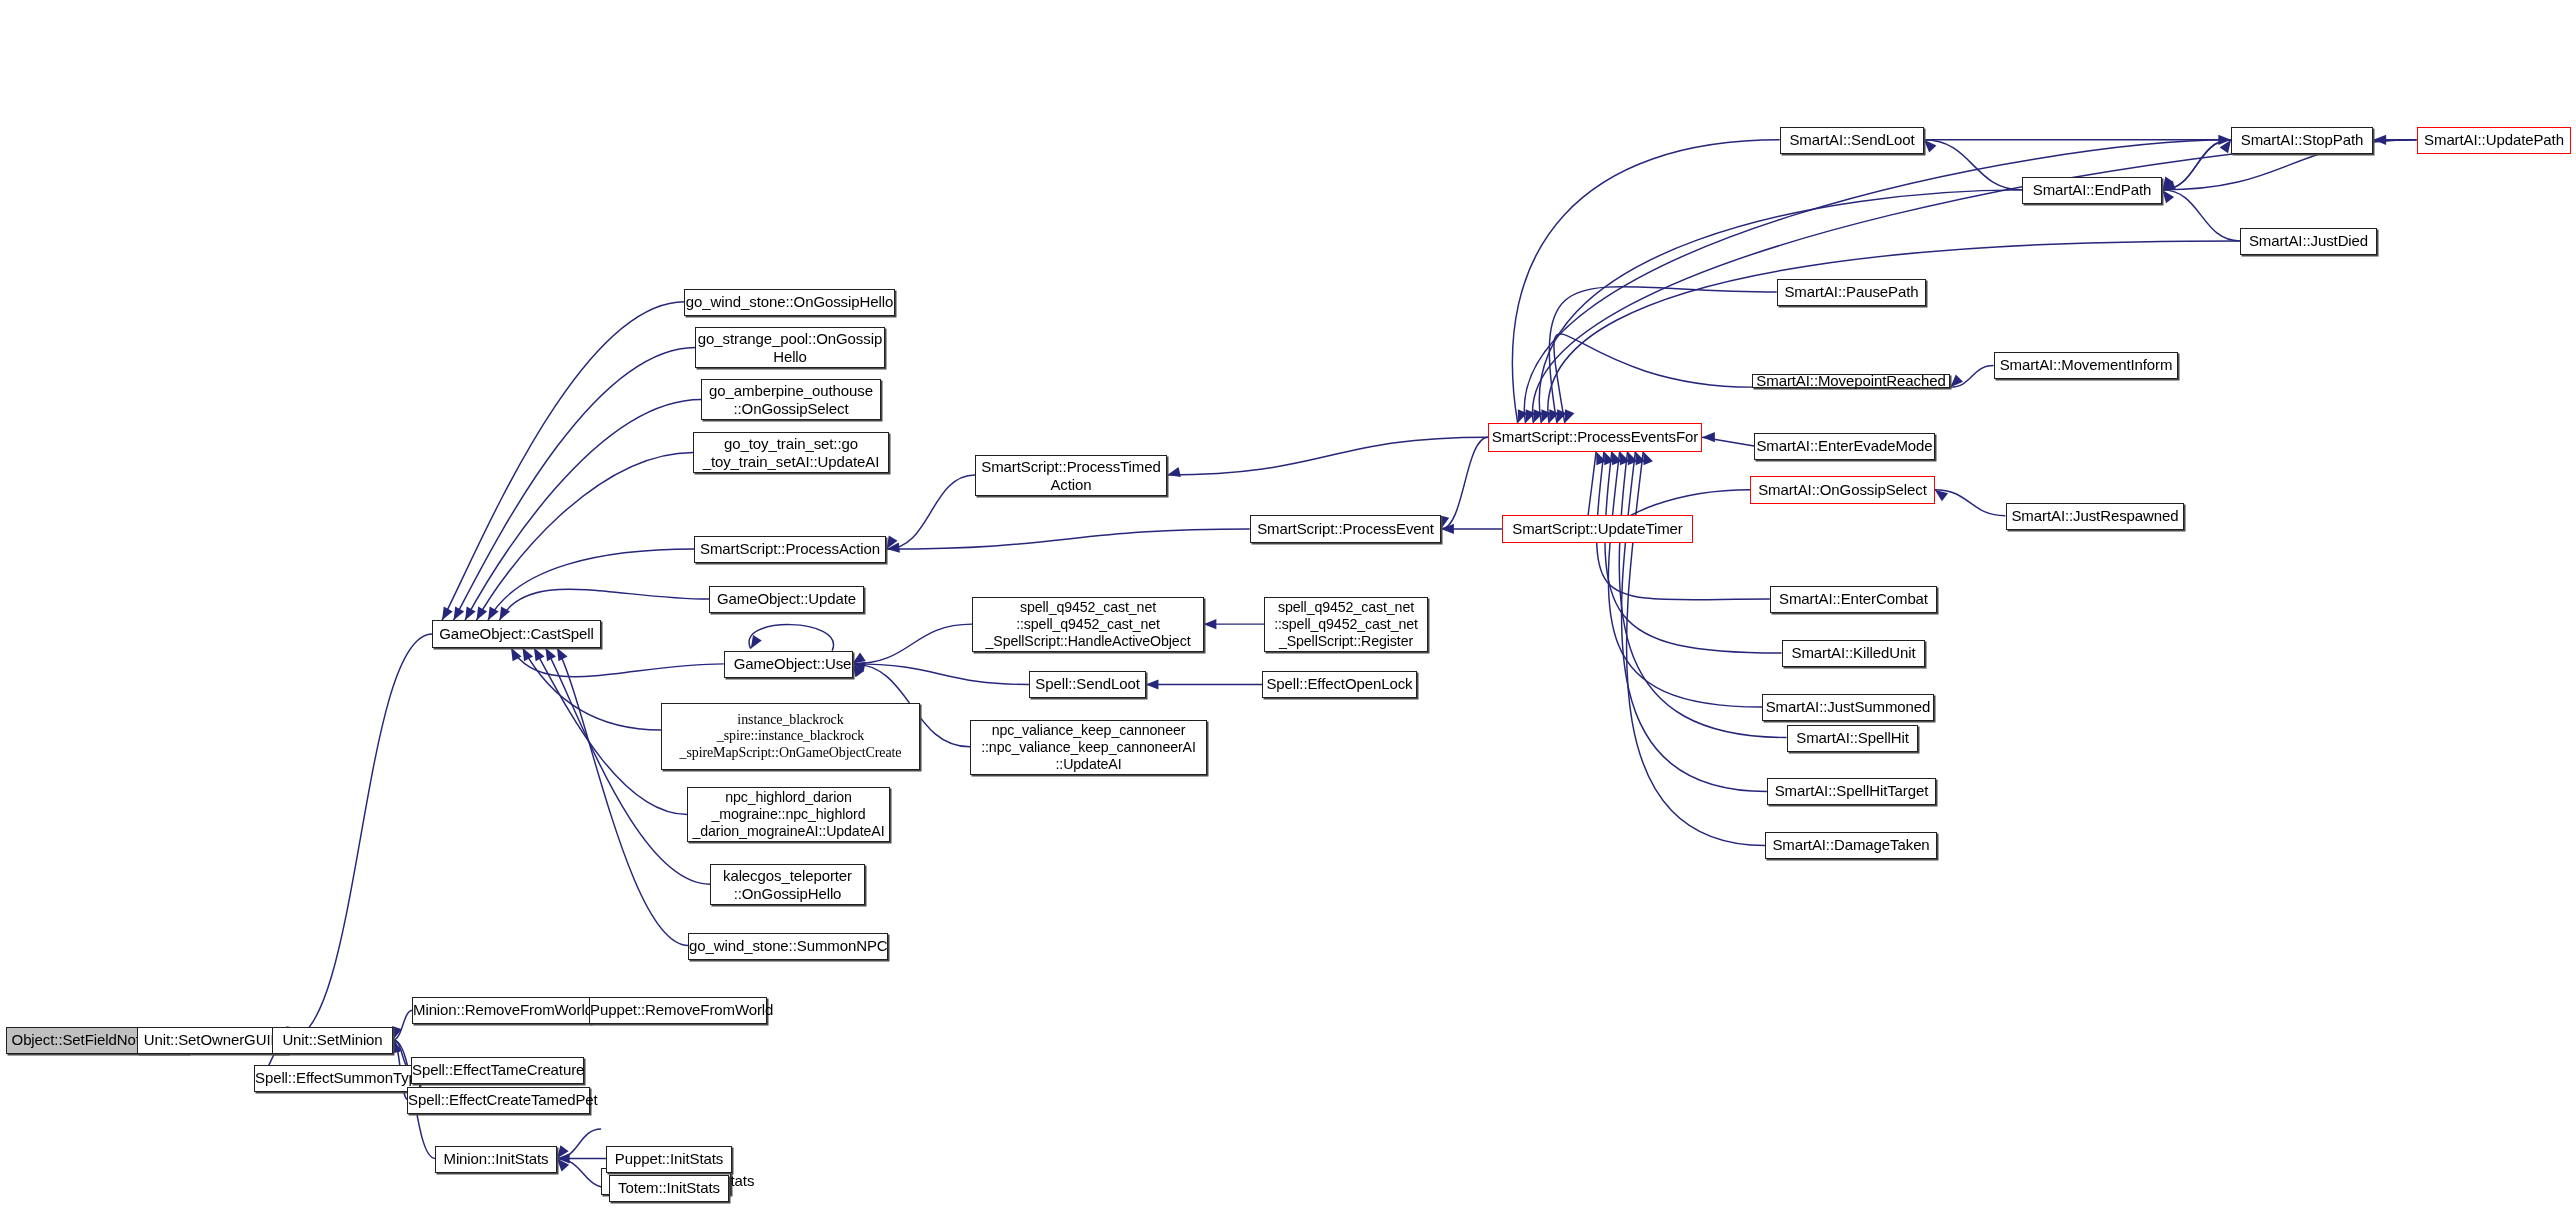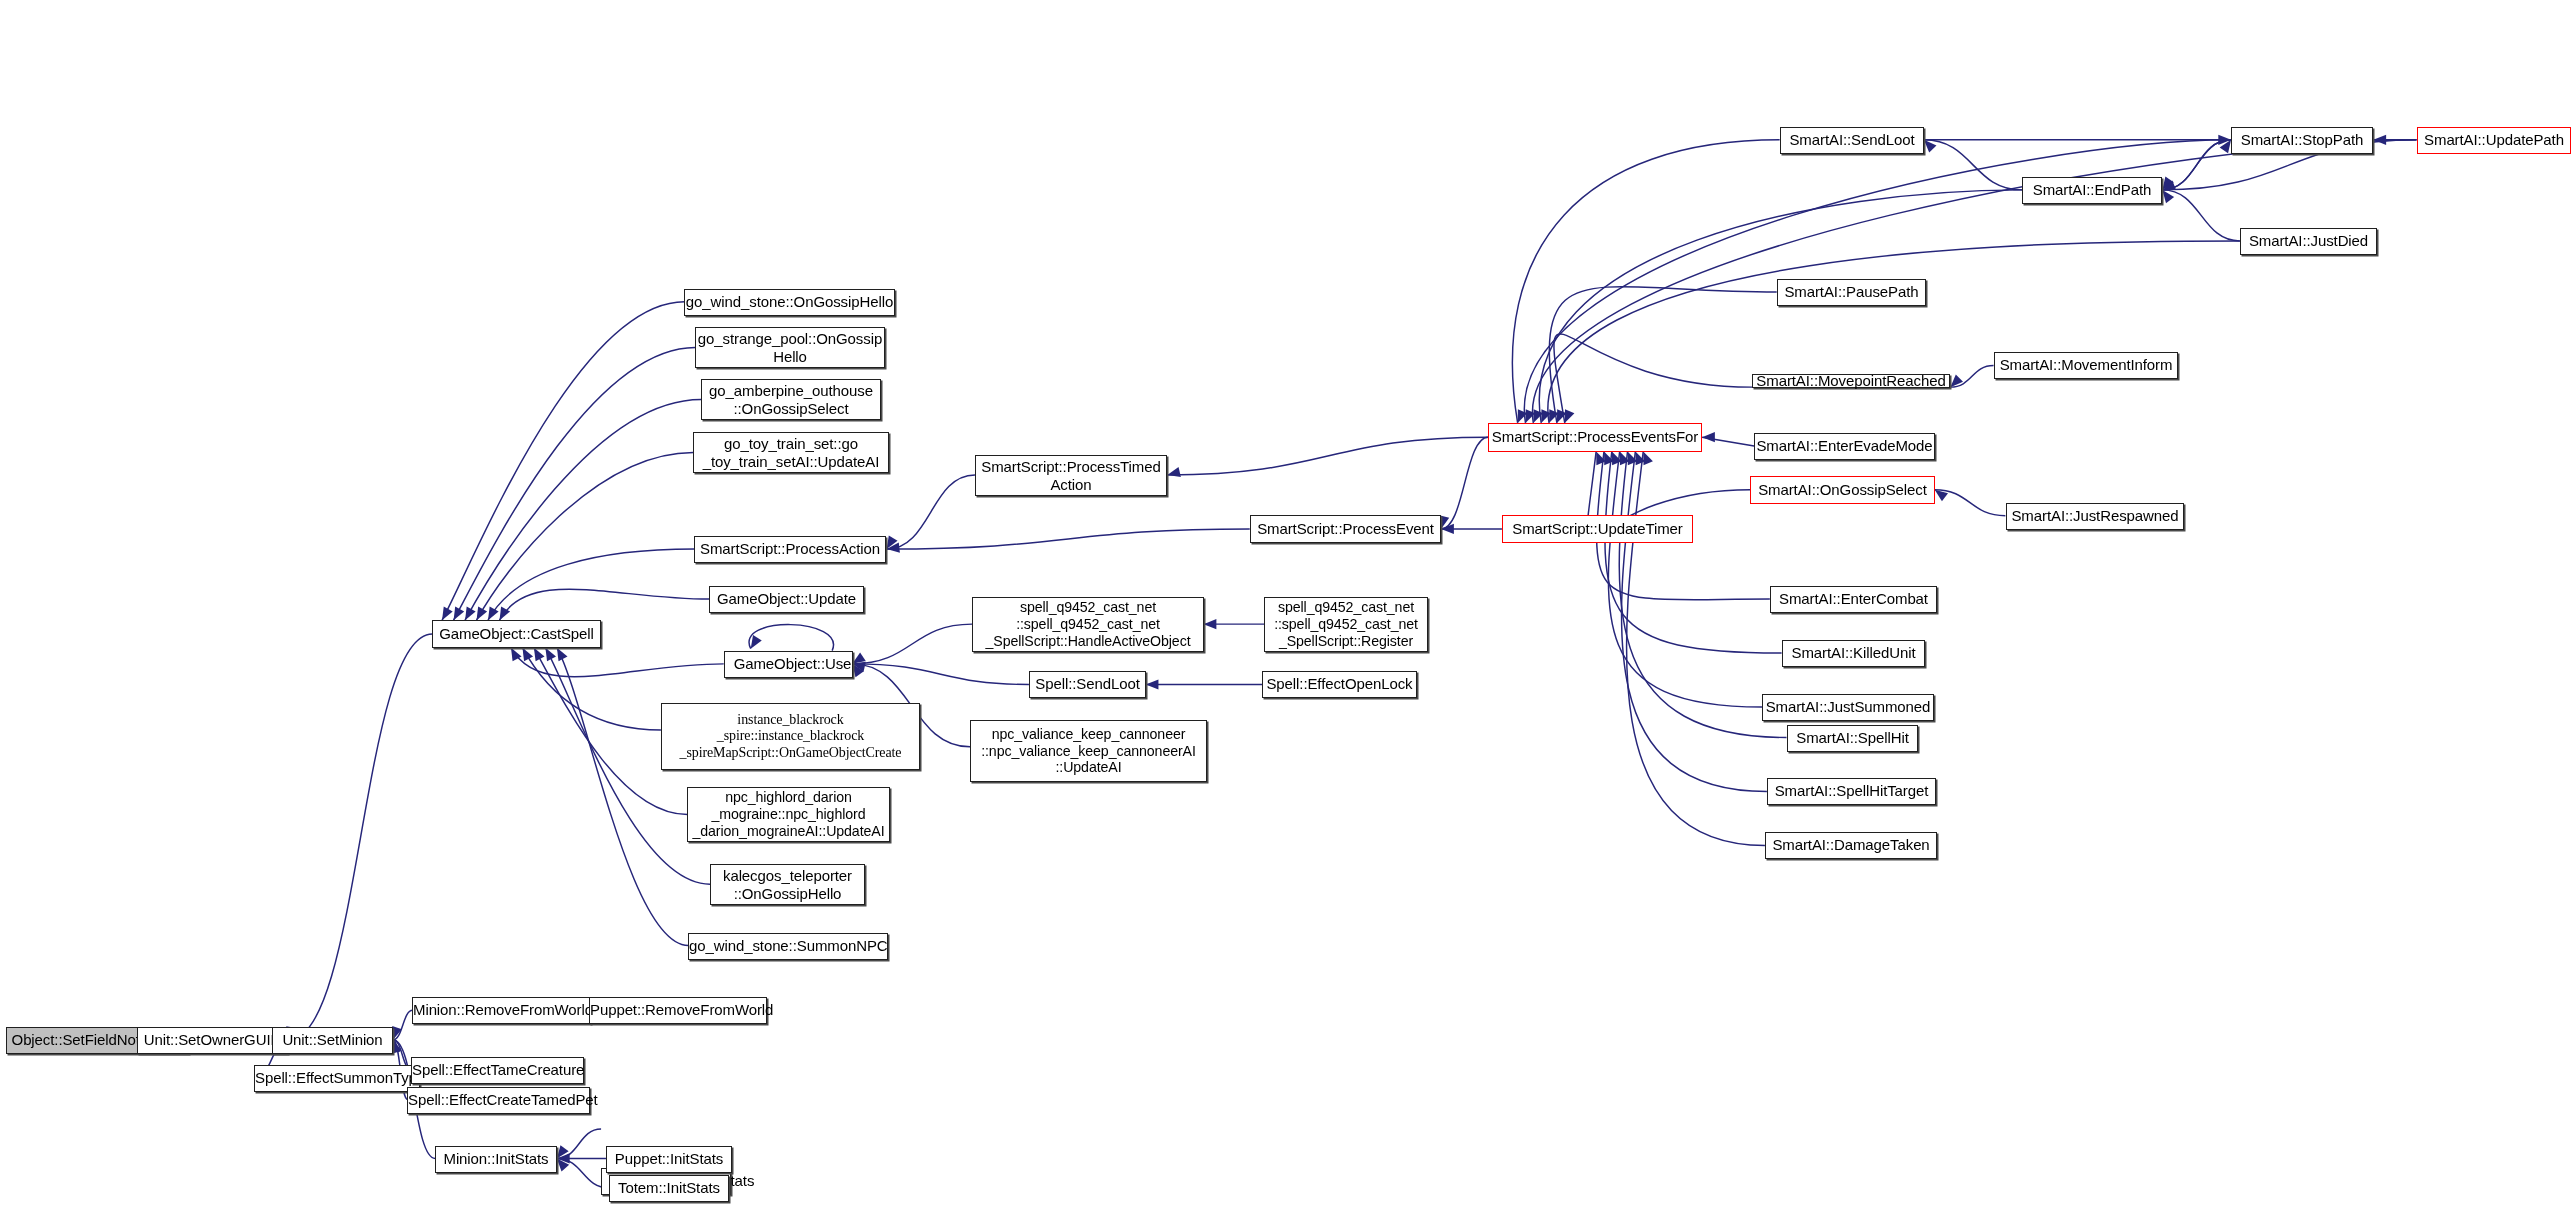--- a/index.html
+++ b/index.html
@@ -175,21 +175,21 @@
       <div class="node" style="left: 1250px; top: 515px; width: 191px; height: 27.5px;"><span>SmartScript::ProcessEvent</span></div>
       <div class="node red" style="left: 1502px; top: 515px; width: 191px; height: 27.5px;"><span>SmartScript::UpdateTimer</span></div>
       <div class="node" style="left: 972px; top: 597px; width: 232px; height: 55px; font-size: 14.2px;"><span>spell_q9452_cast_net
 ::spell_q9452_cast_net
 _SpellScript::HandleActiveObject</span></div>
       <div class="node" style="left: 1264px; top: 597px; width: 164px; height: 55px; font-size: 14.2px;"><span>spell_q9452_cast_net
 ::spell_q9452_cast_net
 _SpellScript::Register</span></div>
       <div class="node" style="left: 1029px; top: 671px; width: 117px; height: 26.5px;"><span>Spell::SendLoot</span></div>
       <div class="node" style="left: 1262px; top: 671px; width: 155px; height: 26.5px;"><span>Spell::EffectOpenLock</span></div>
-      <div class="node" style="left: 970px; top: 720px; width: 237px; height: 62px; font-size: 14.2px;"><span>npc_valiance_keep_cannoneer
+      <div class="node" style="left: 970px; top: 720px; width: 237px; height: 55px; font-size: 14.2px;"><span>npc_valiance_keep_cannoneer
 ::npc_valiance_keep_cannoneerAI
 ::UpdateAI</span></div>
       <div class="node red" style="left: 1488px; top: 423px; width: 214px; height: 28.5px;"><span>SmartScript::ProcessEventsFor</span></div>
       <div class="node" style="left: 1780px; top: 127px; width: 144px; height: 26.5px;"><span>SmartAI::SendLoot</span></div>
       <div class="node" style="left: 2231px; top: 127px; width: 142px; height: 26.5px;"><span>SmartAI::StopPath</span></div>
       <div class="node red" style="left: 2417px; top: 127px; width: 154px; height: 26.5px;"><span>SmartAI::UpdatePath</span></div>
       <div class="node" style="left: 2022px; top: 177px; width: 140px; height: 26.5px;"><span>SmartAI::EndPath</span></div>
       <div class="node" style="left: 2240px; top: 228px; width: 137px; height: 26.5px;"><span>SmartAI::JustDied</span></div>
       <div class="node" style="left: 1777px; top: 279px; width: 149px; height: 26.5px;"><span>SmartAI::PausePath</span></div>
       <div class="node" style="left: 1994px; top: 352px; width: 184px; height: 26.5px;"><span>SmartAI::MovementInform</span></div>

